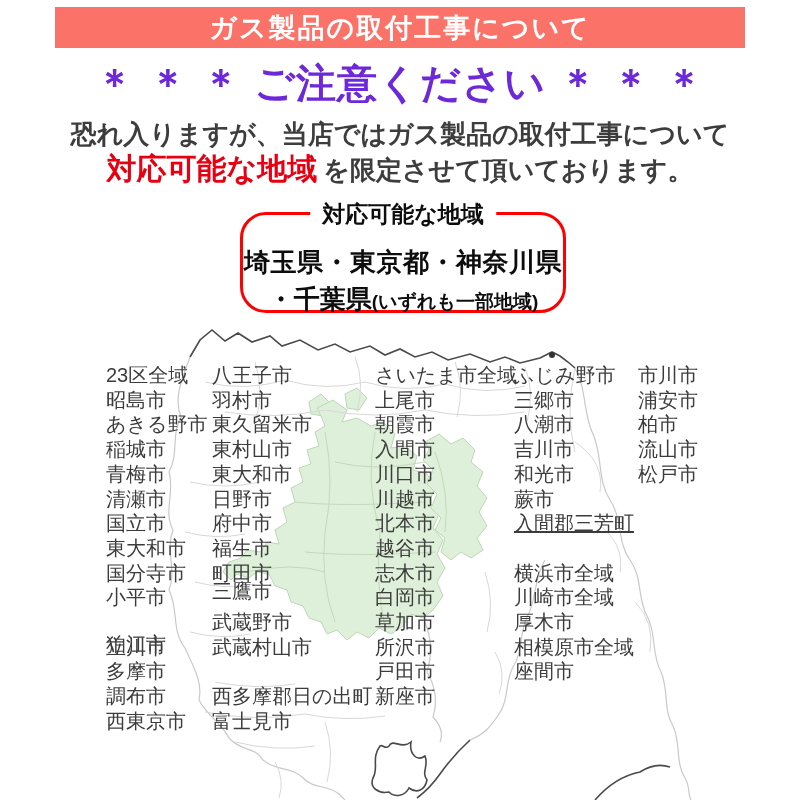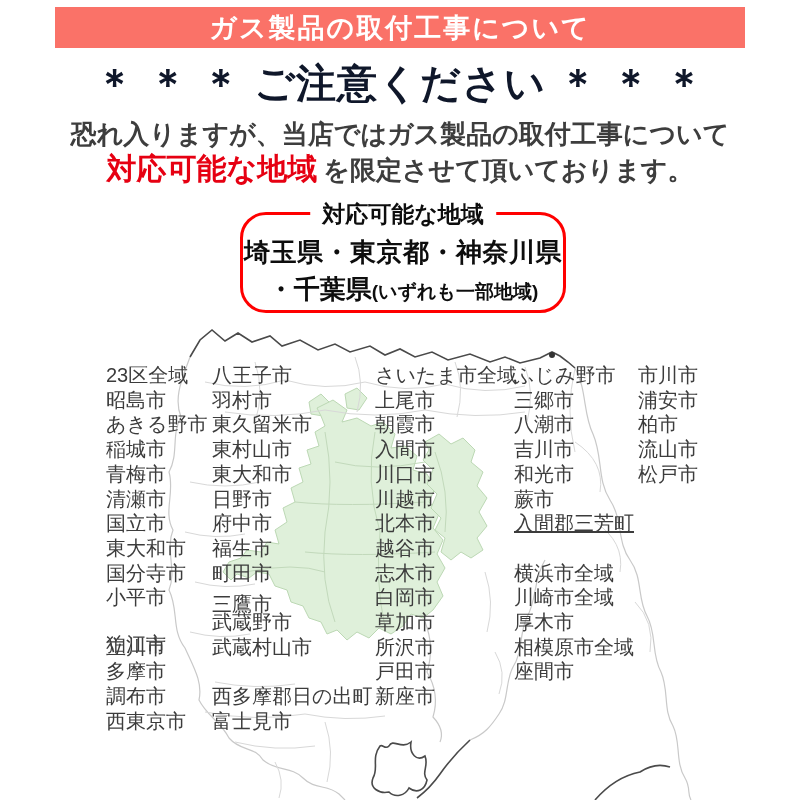--- a/index.html
+++ b/index.html
@@ -4,33 +4,33 @@
 <style>
   html,body{margin:0;padding:0;background:#ffffff;}
   .page{position:relative;width:800px;height:800px;background:#ffffff;overflow:hidden;
         font-family:"Liberation Sans","DejaVu Sans",sans-serif;border-radius:12px;}
   
   .banner{position:absolute;left:55px;top:7px;width:690px;height:41px;background:#fa7268;
           display:flex;align-items:center;justify-content:center;}
   .banner span{color:#ffffff;font-size:27px;font-weight:bold;letter-spacing:2px;}
   
   .caution{position:absolute;left:0;top:56px;width:800px;text-align:center;
-           color:#0f172a;font-size:40px;font-weight:bold;letter-spacing:1px;white-space:nowrap;}
+           color:#6d28d9;font-size:40px;font-weight:bold;letter-spacing:1px;white-space:nowrap;}
   
   .intro{position:absolute;left:0;top:118px;width:800px;text-align:center;color:#3d3d3d;}
   .intro-line1{font-size:26px;font-weight:bold;line-height:32px;}
   .intro-line2{font-size:26px;font-weight:bold;line-height:34px;margin-top:2px;}
   .intro-line2 .red{color:#e60012;font-size:30px;margin-right:6px;}
   
   .region-box{position:absolute;left:240px;top:212px;width:320px;height:95px;
               border:3px solid #ff0000;border-radius:26px;background:transparent;text-align:center;}
   .region-box-label{position:absolute;left:50%;top:-16px;transform:translateX(-50%);
                     background:#ffffff;padding:0 12px;font-size:23px;font-weight:bold;
                     color:#0d0d0d;white-space:nowrap;}
-  .region-line1{margin-top:20px;font-size:26px;font-weight:bold;color:#0d0d0d;letter-spacing:0.5px;white-space:nowrap;}
+  .region-line1{margin-top:30px;font-size:26px;font-weight:bold;color:#0d0d0d;letter-spacing:0.5px;white-space:nowrap;}
   .region-line2{margin-top:2px;font-size:26px;font-weight:bold;color:#0d0d0d;white-space:nowrap;}
   .region-line2 .note{font-size:19px;}
   
   .map-wrap{position:absolute;left:0;top:322px;width:800px;height:478px;}
   .map-wrap svg{position:absolute;left:95px;top:0;}
   .city-grid{position:absolute;left:0;top:42px;width:800px;height:436px;}
   .city{position:absolute;font-size:20px;color:#3c3c3c;white-space:nowrap;line-height:22px;}
   .c1{left:106px}.c2{left:212px}.c3{left:375px}.c4{left:514px}.c5{left:638px}
 </style>
 </head>
@@ -152,21 +152,21 @@
         <div class="city c3" style="top: 148px;">北本市</div>
         <div class="city c4" style="top: 148px; text-decoration: underline;">入間郡三芳町</div>
         <div class="city c1" style="top: 173px;">東大和市</div>
         <div class="city c2" style="top: 173px;">福生市</div>
         <div class="city c3" style="top: 173px;">越谷市</div>
         <div class="city c1" style="top: 198px;">国分寺市</div>
         <div class="city c2" style="top: 198px;">町田市</div>
         <div class="city c3" style="top: 198px;">志木市</div>
         <div class="city c4" style="top: 198px;">横浜市全域</div>
         <div class="city c1" style="top: 222px;">小平市</div>
-        <div class="city c2" style="top: 229px; text-align: right;">三鷹市</div>
+        <div class="city c2" style="top: 216px; text-align: right;">三鷹市</div>
         <div class="city c3" style="top: 222px;">白岡市</div>
         <div class="city c4" style="top: 222px;">川崎市全域</div>
         <div class="city c1" style="top: 247px; margin-top: 22px;">狛江市</div>
         <div class="city c2" style="top: 247px;">武蔵野市</div>
         <div class="city c3" style="top: 247px;">草加市</div>
         <div class="city c4" style="top: 247px;">厚木市</div>
         <div class="city c1" style="top: 272px;">立川市</div>
         <div class="city c2" style="top: 272px;">武蔵村山市</div>
         <div class="city c3" style="top: 272px;">所沢市</div>
         <div class="city c4" style="top: 272px;">相模原市全域</div>

